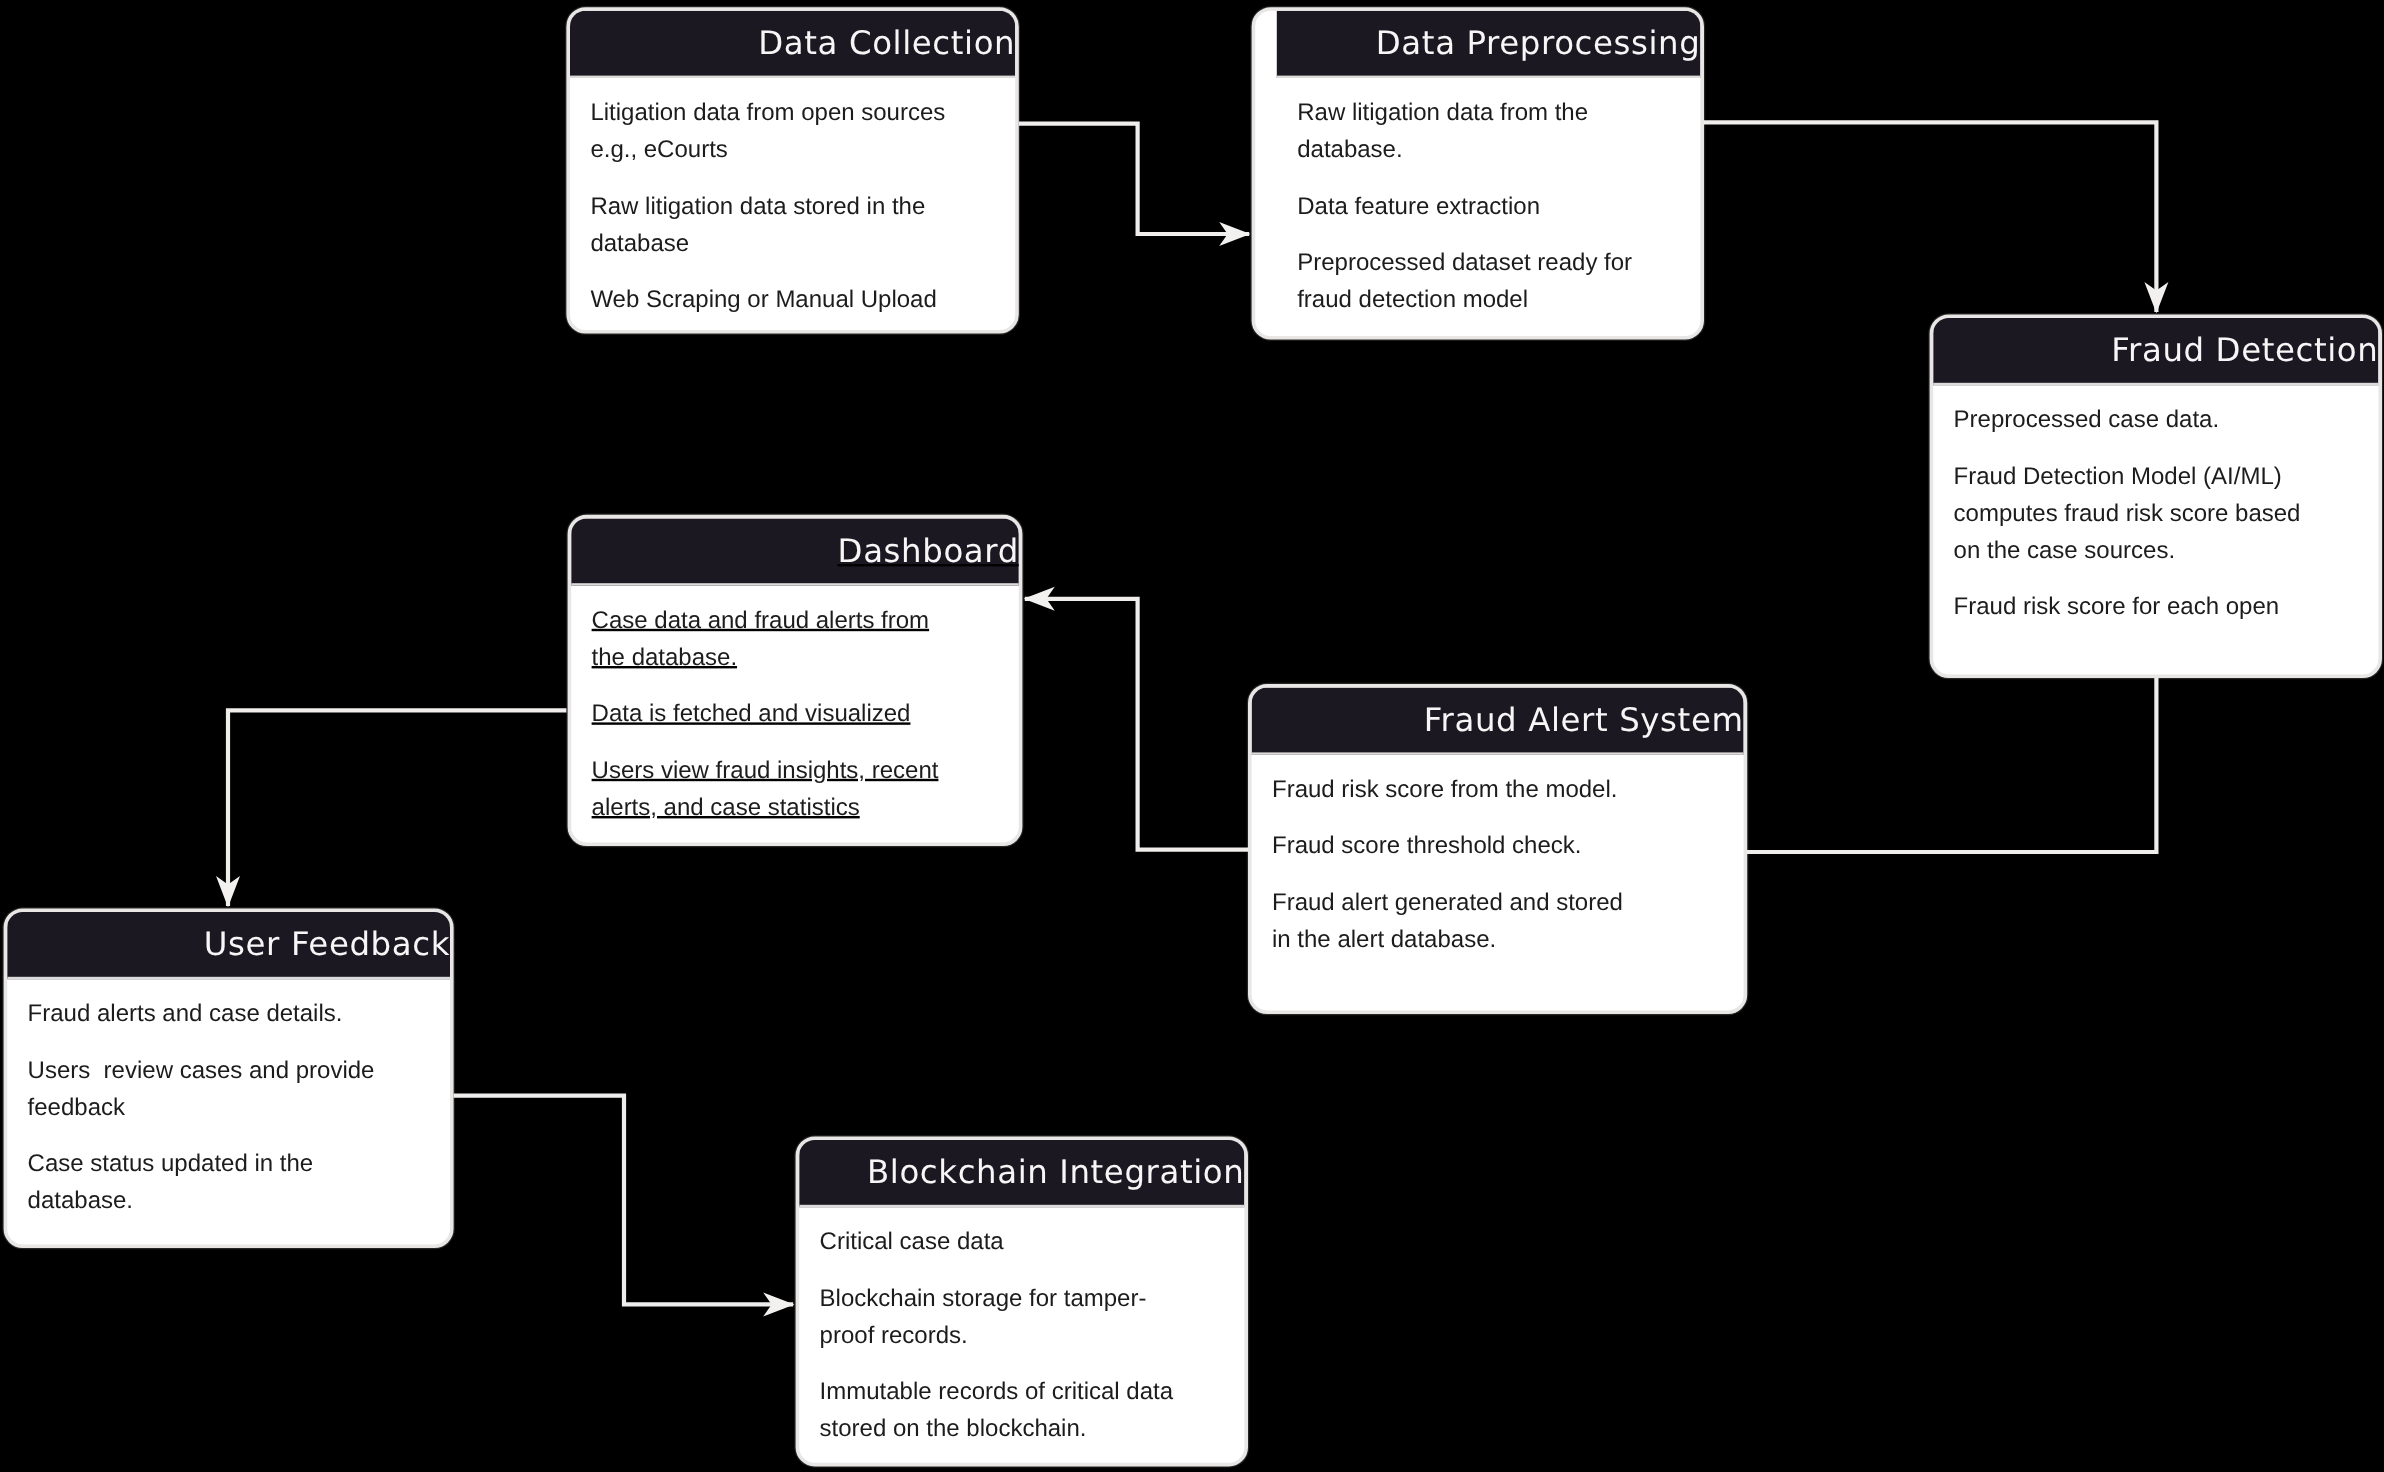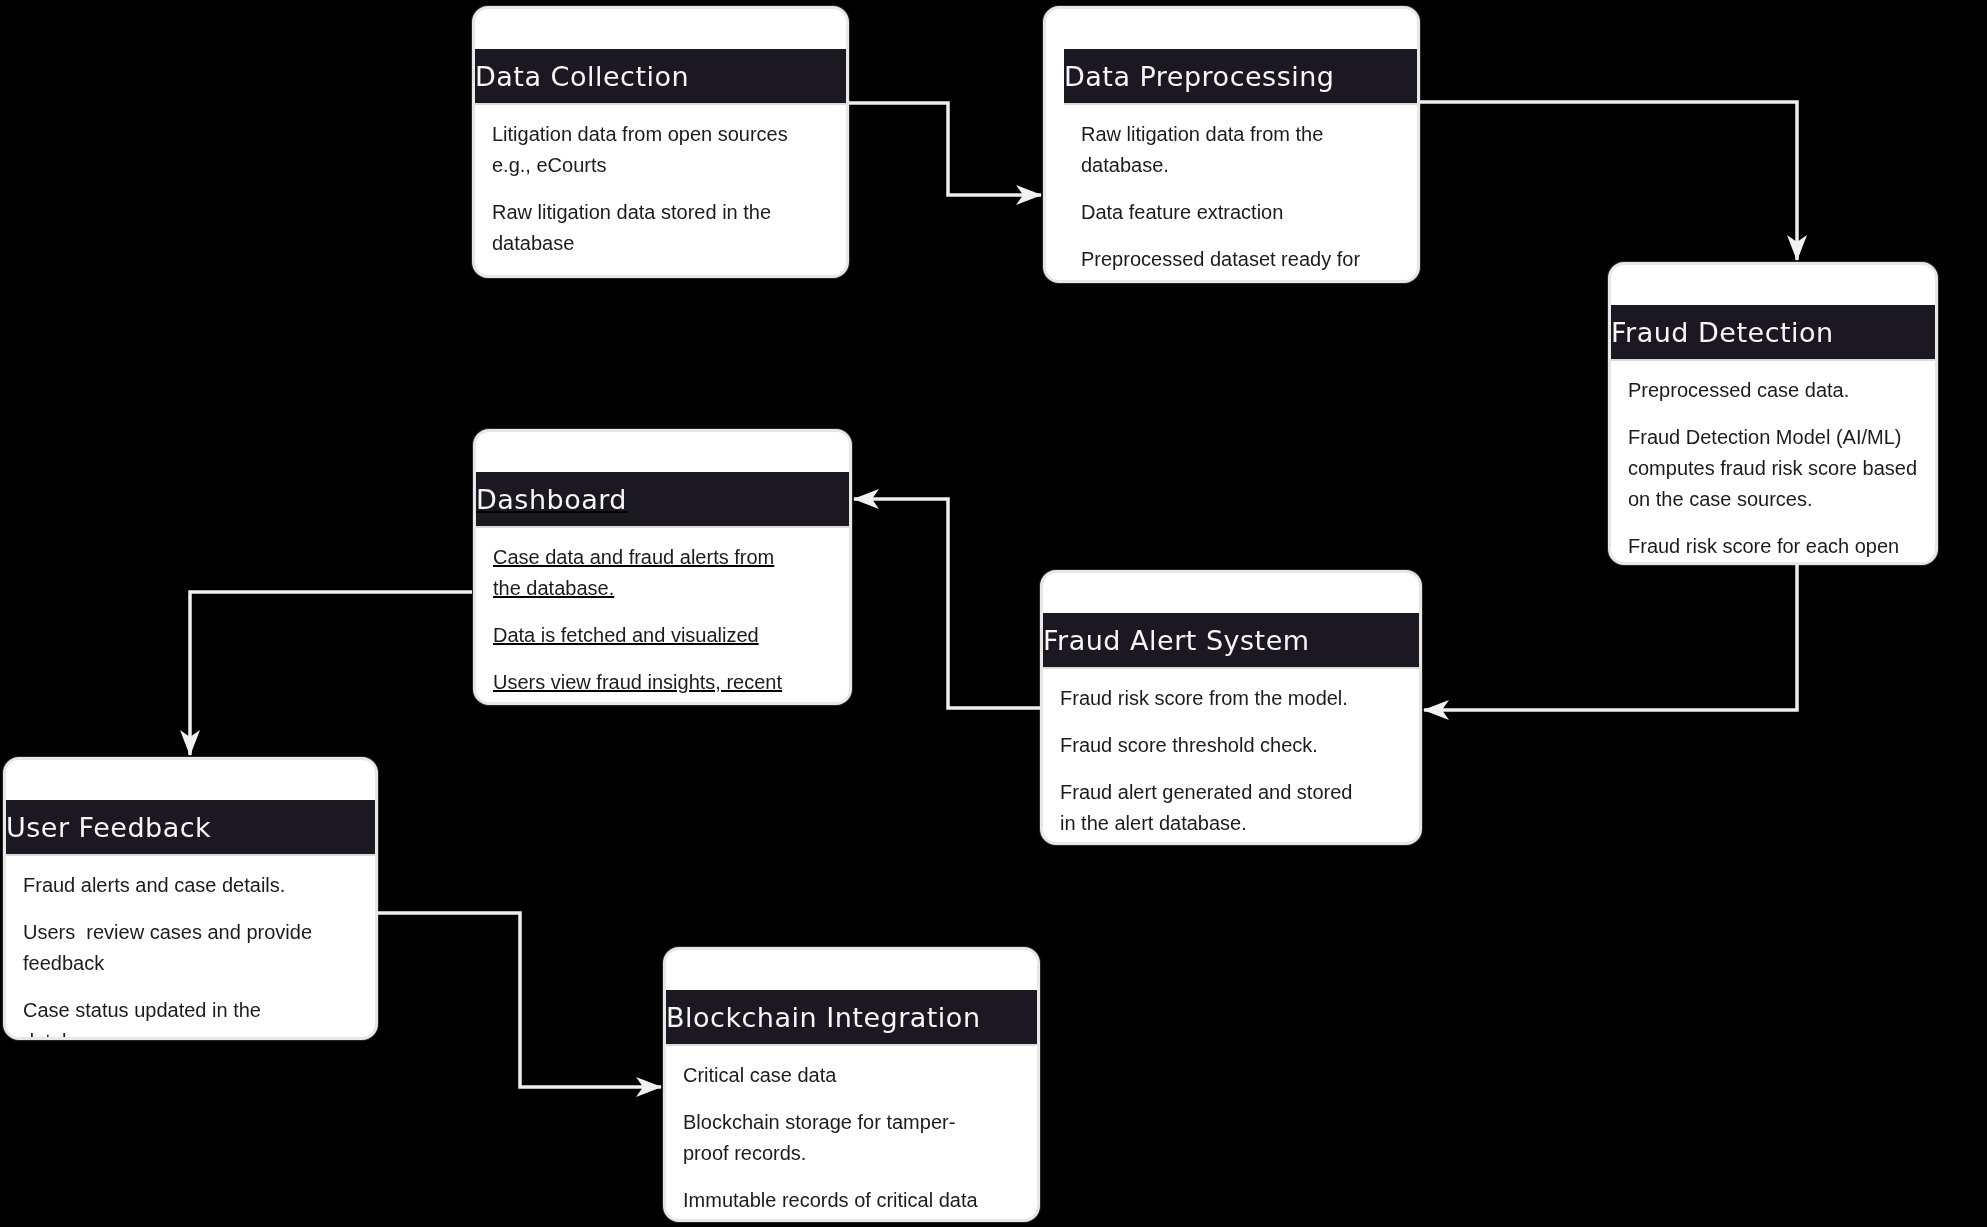--- a/index.html
+++ b/index.html
@@ -30,21 +30,21 @@
     border:3px solid var(--node-border);
     border-radius:16px;
     overflow:hidden;
     box-shadow:0 0 0 1px rgba(255,255,255,0.15);
   }
   .node-header{
     box-sizing:border-box;
     height:56px;
     background:var(--node-header-bg);
     border-bottom:2px solid var(--header-divider);
-    display:flex;align-items:center;justify-content:flex-start;margin-top:40px;
+    display:flex;align-items:center;justify-content:flex-end;
   }
   .node-title{
     color:var(--header-text);
     font-family:"DejaVu Sans",sans-serif;
     font-size:27px;
     letter-spacing:0.5px;
     white-space:nowrap;
   }
   .node-body{
     box-sizing:border-box;
@@ -53,23 +53,23 @@
   }
   .node-body p{
     margin:0 0 16px 0;
     font-size:20px;
     line-height:1.55;
     white-space:pre-wrap;
   }
   
   .n1{left:472px;top:6px;width:377px;height:272px;}
   .n2{left:1043px;top:6px;width:377px;height:277px;padding-left:18px;}
-  .n3{left:1608px;top:262px;width:330px;height:303px;}
+  .n3{left:1608px;top:262px;width:377px;height:303px;}
   .n4{left:473px;top:429px;width:379px;height:276px;text-decoration:underline;}
-  .n5{left:1040px;top:570px;width:382px;height:275px;}
+  .n5{left:1040px;top:570px;width:416px;height:275px;}
   .n6{left:3px;top:757px;width:375px;height:283px;}
   .n7{left:663px;top:947px;width:377px;height:275px;}
 </style>
 </head>
 <body>
 
 <div class="canvas">
 
   <svg class="edges" viewBox="0 0 1987 1227" xmlns="http://www.w3.org/2000/svg">
     <defs>

